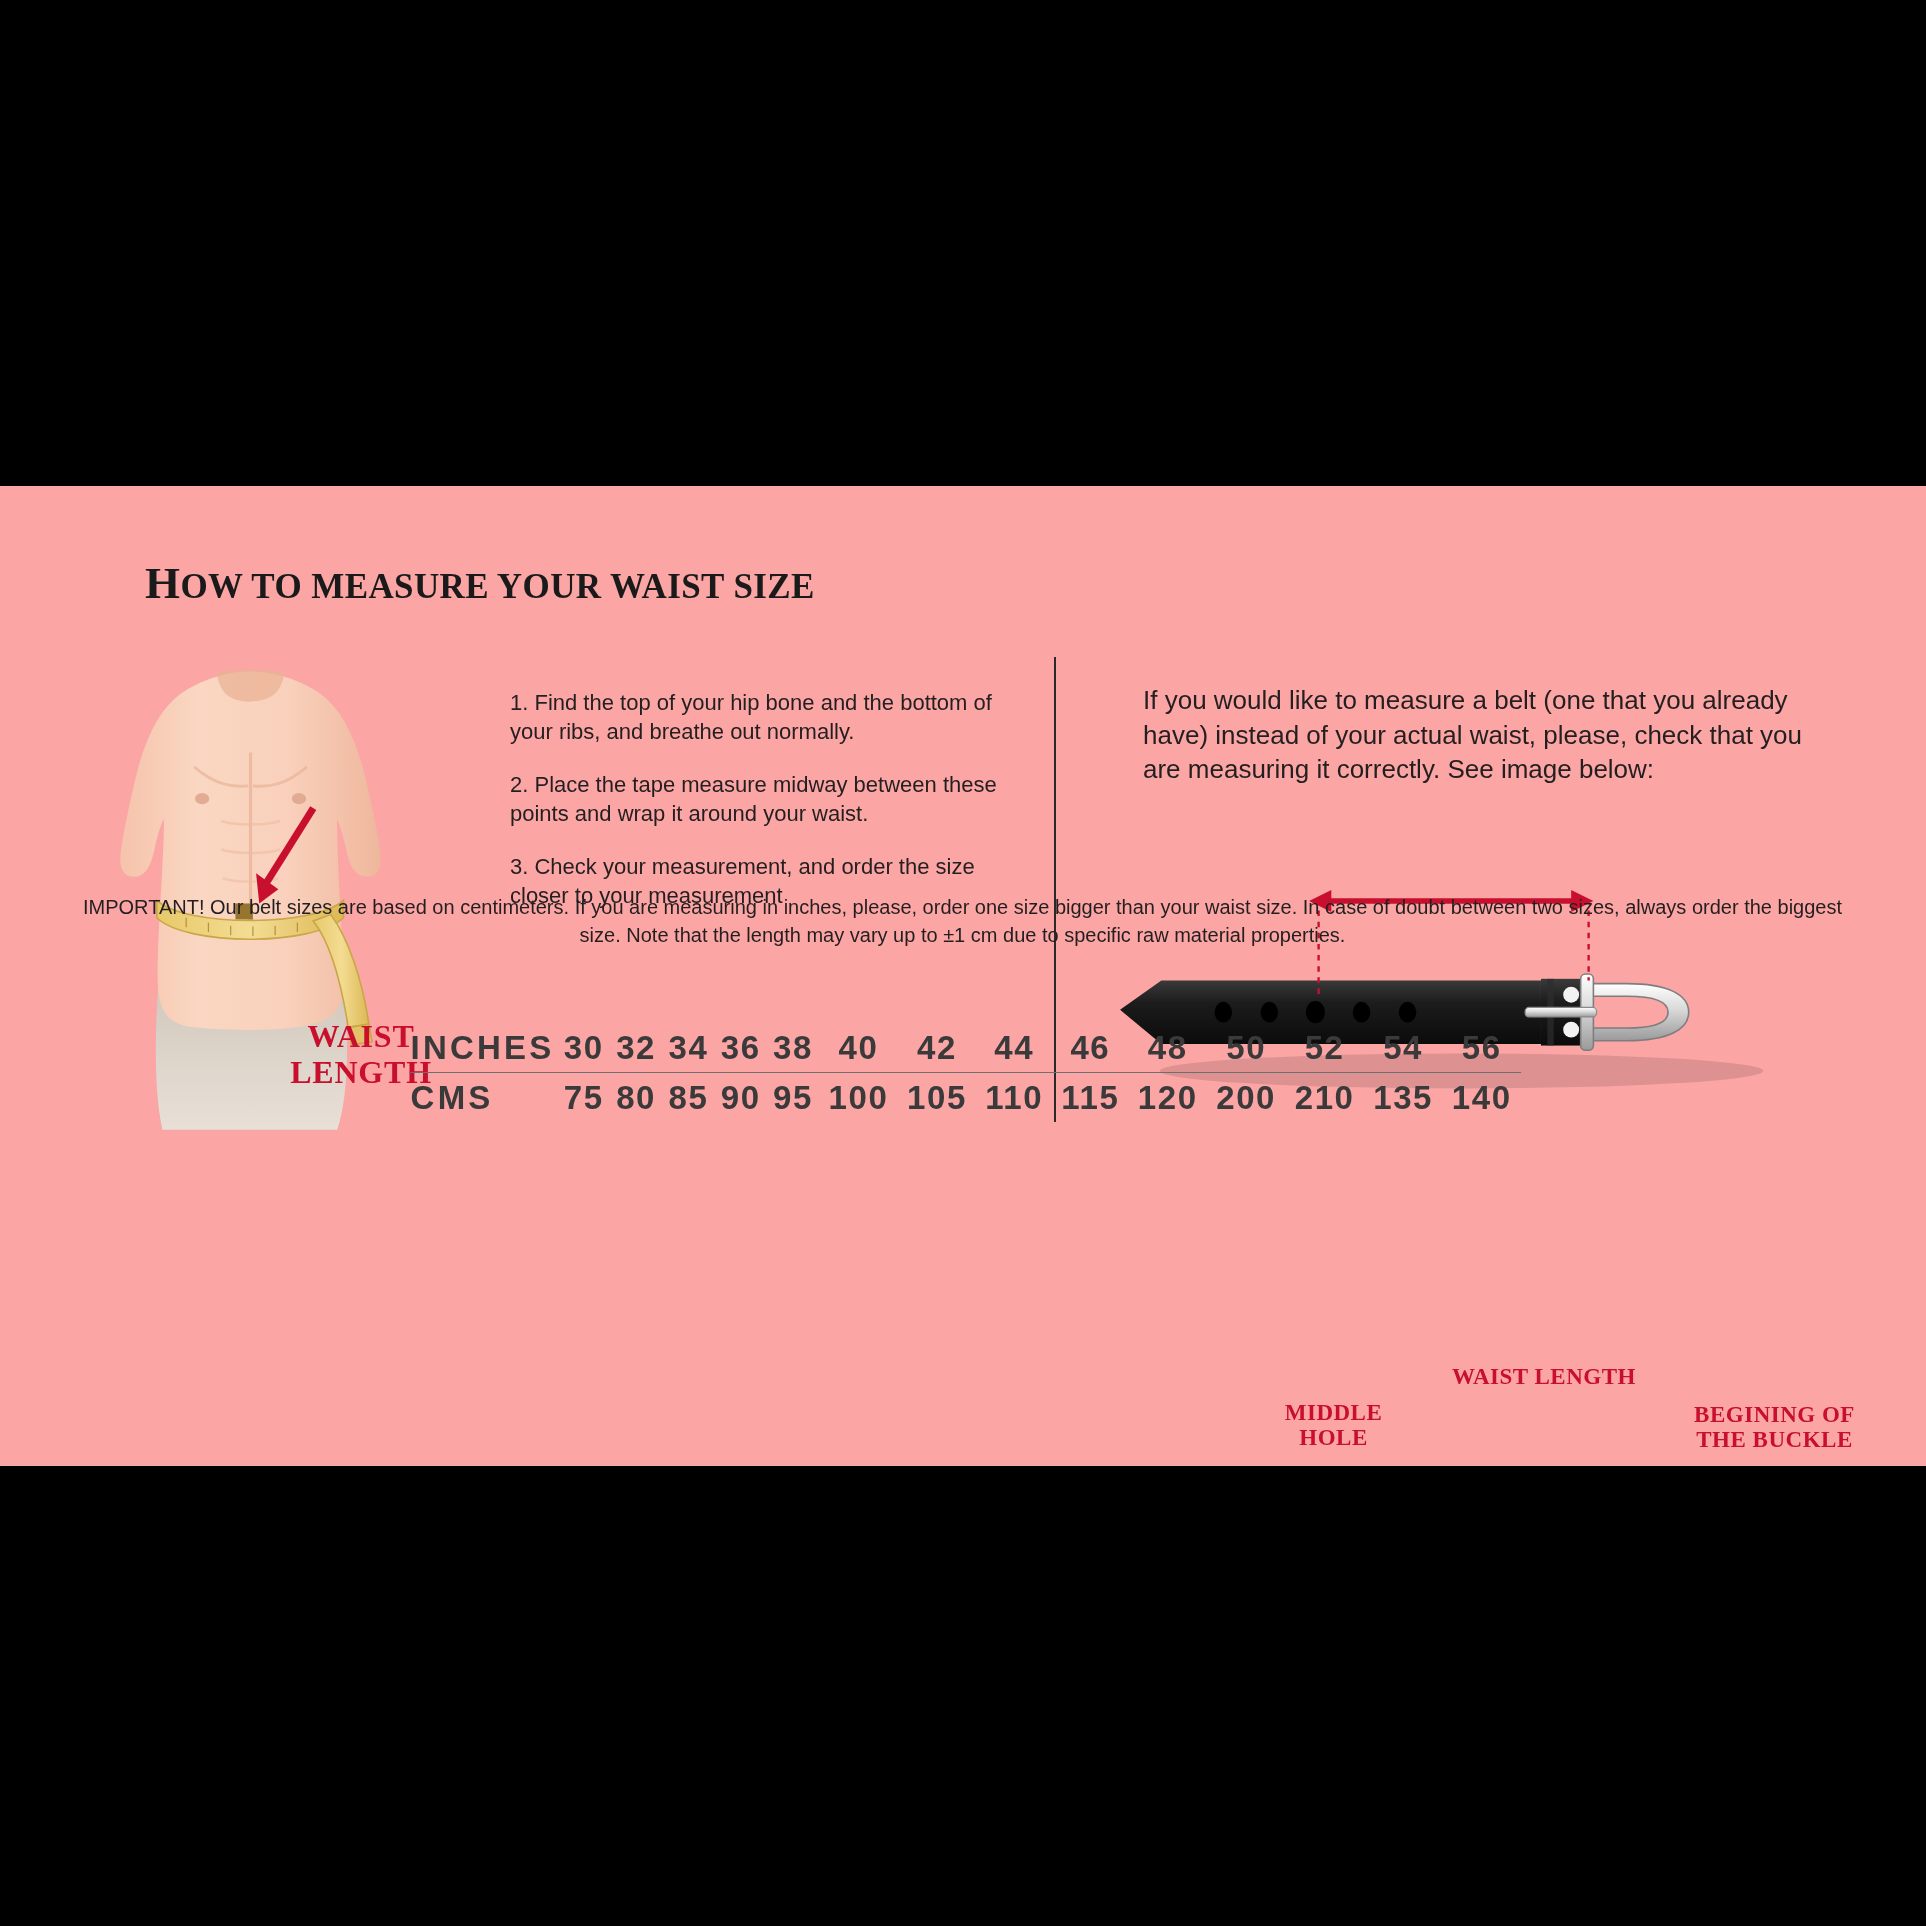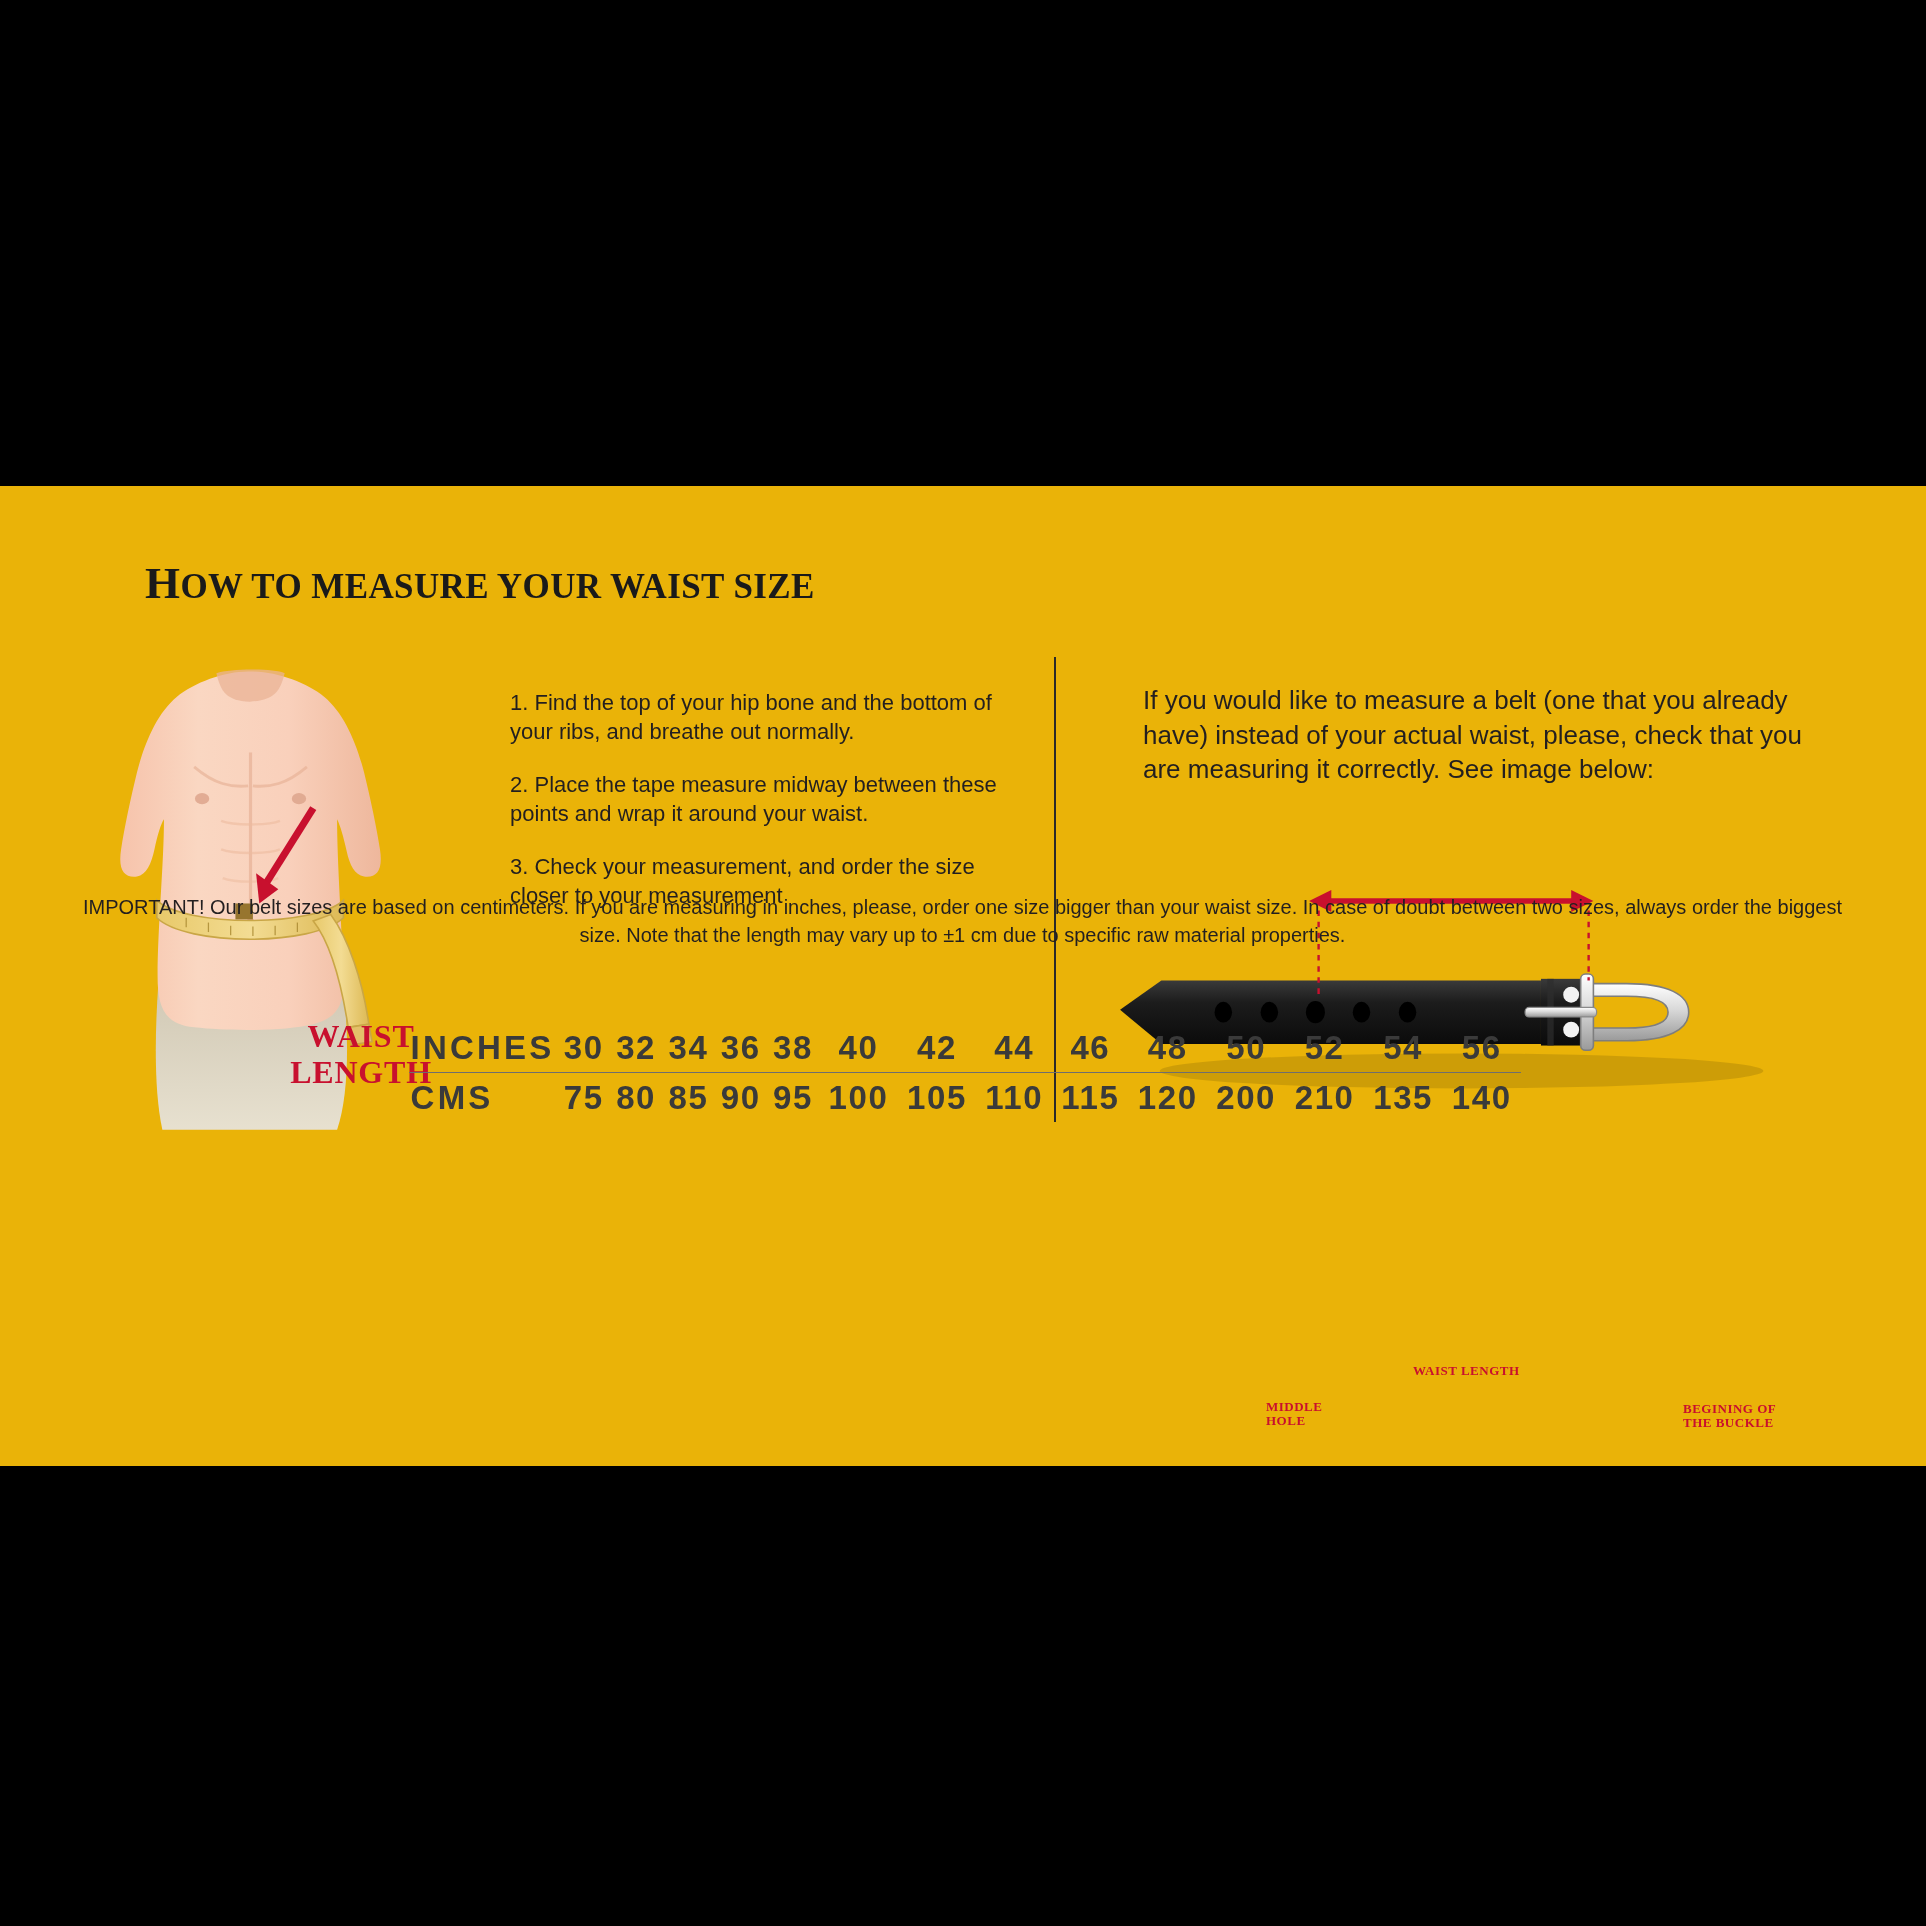--- a/index.html
+++ b/index.html
@@ -21,21 +21,21 @@
     background: #000000;
   }
 
   
   #panel {
     position: absolute;
     left: 0;
     top: 486px;
     width: 1926px;
     height: 980px;
-    background: #eab308;
+    background: #fca5a5;
   }
 
   
   #title {
     position: absolute;
     left: 145px;
     top: 71px;
     font-family: "Liberation Serif", serif;
     font-weight: bold;
     font-size: 45px;
@@ -113,23 +113,23 @@
     top: 361px;
     width: 715px;
     height: 274px;
   }
 
   .belt-tag {
     position: absolute;
     color: #c8102e;
     font-family: "Liberation Serif", serif;
     font-weight: bold;
-    font-size: 13px;
+    font-size: 23px;
     letter-spacing: 0.5px;
-    text-align: left;
+    text-align: center;
     line-height: 1.1;
   }
   #tag-middle-hole { left: 1266px; top: 1400px; width: 135px; }
   #tag-waist-length { left: 1413px; top: 1364px; width: 262px; }
   #tag-begin-buckle { left: 1683px; top: 1402px; width: 183px; }
 
   
   #important {
     position: absolute;
     left: 71px;

